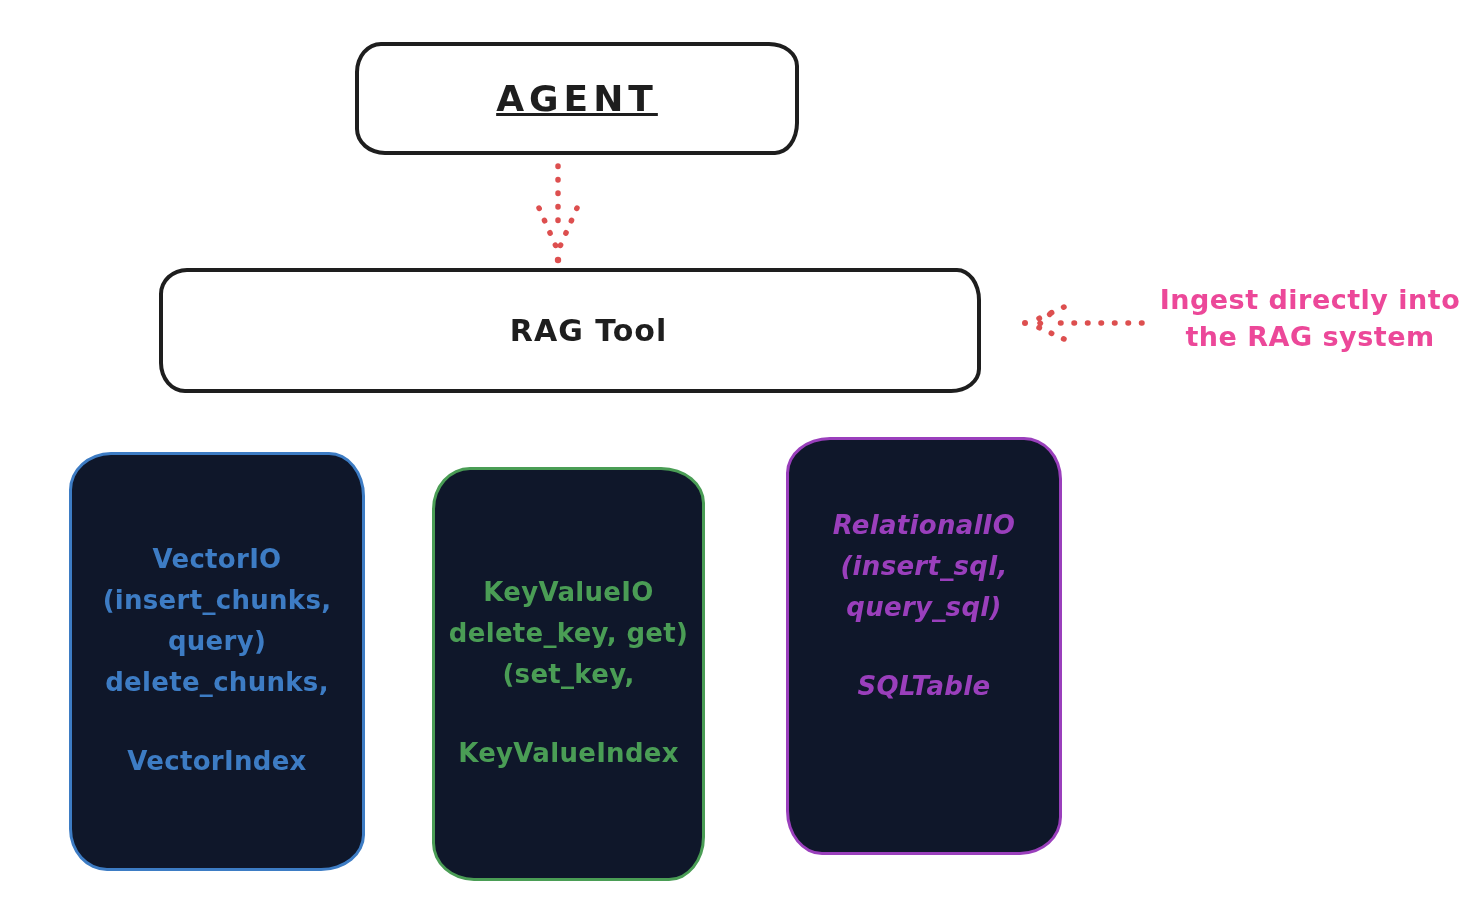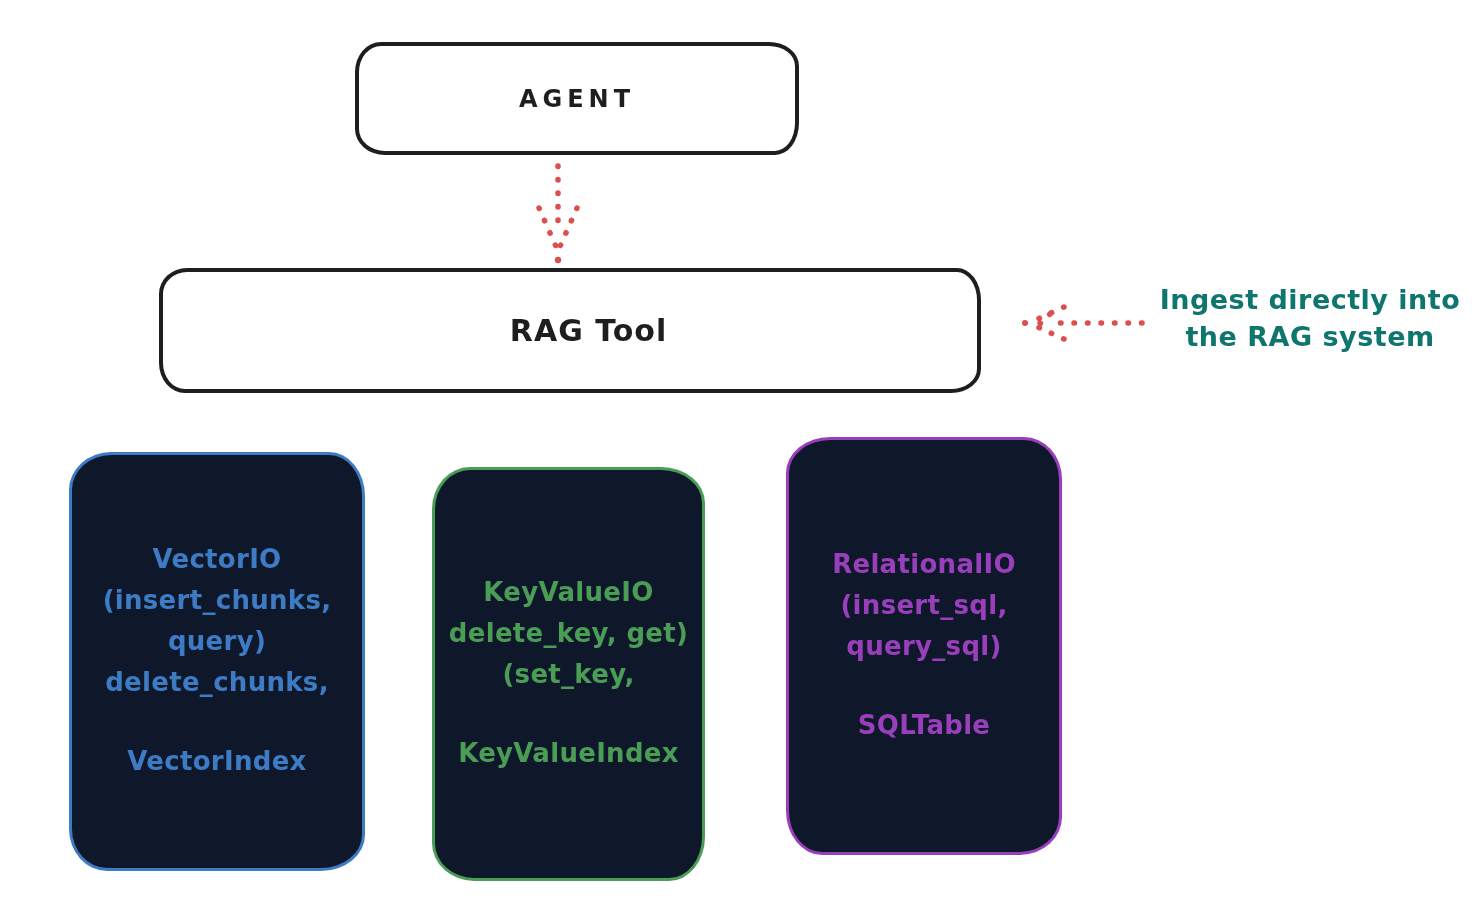--- a/index.html
+++ b/index.html
@@ -34,22 +34,23 @@
 
   
   .node-agent {
     left: 355px; top: 42px;
     width: 444px; height: 113px;
     border-width: 4px;
     border-radius: 26px 30px 24px 30px / 30px 24px 32px 26px;
     color: #1e1e1e;
   }
   .node-agent .node-label {
-    font-size: 24px;
+    font-size: 36px;
     letter-spacing: 5px;
+    text-decoration: underline;
   }
   .node-ragtool {
     left: 159px; top: 268px;
     width: 822px; height: 125px;
     border-width: 4px;
     border-radius: 28px 24px 30px 26px / 26px 32px 24px 30px;
     color: #1e1e1e;
   }
   .node-ragtool .node-label {
     font-size: 30px;
@@ -115,21 +116,22 @@
   .io-keyvalue {
     left: 432px; top: 443px;
     width: 273px; height: 414px;
     border-radius: 38px 44px 36px 42px / 42px 36px 44px 38px;
     padding-top: 102px;
   }
   .io-relational {
     left: 786px; top: 437px;
     width: 276px; height: 418px;
     border-radius: 44px 38px 42px 36px / 36px 42px 38px 44px;
-    padding-top: 104px;
+    padding-top: 65px;
+    font-style: italic;
   }
 </style>
 </head>
 <body>
 
 <div class="canvas">
 
   <div class="node node-agent" style="color: rgb(30, 30, 30);">
     <span class="node-label">AGENT</span>
   </div>
@@ -146,21 +148,21 @@
   </div>
 
   <svg class="arrow arrow-left" viewBox="0 0 130 48" style="color: rgb(221, 79, 79);">
     <line class="dots" x1="122" y1="24" x2="34" y2="24"></line>
     <path class="dots" d="M44 8 L9 24"></path>
     <path class="dots" d="M44 40 L9 24"></path>
     <path class="dots" d="M30 15 L20 24 L30 33"></path>
     <circle cx="5" cy="24" r="3" fill="currentColor" stroke="none"></circle>
   </svg>
 
-  <div class="annotation" style="color: #0f766e;">
+  <div class="annotation" style="color: #ec4899;">
     <div>Ingest directly into</div>
     <div>the RAG system</div>
   </div>
 
   <div class="io io-vector" style="color: rgb(61, 124, 196);">
     <div class="io-line">VectorIO</div>
     <div class="io-line">(insert_chunks,</div>
     <div class="io-line">query)</div>
     <div class="io-line">delete_chunks,</div>
     <div class="io-line io-index">VectorIndex</div>

